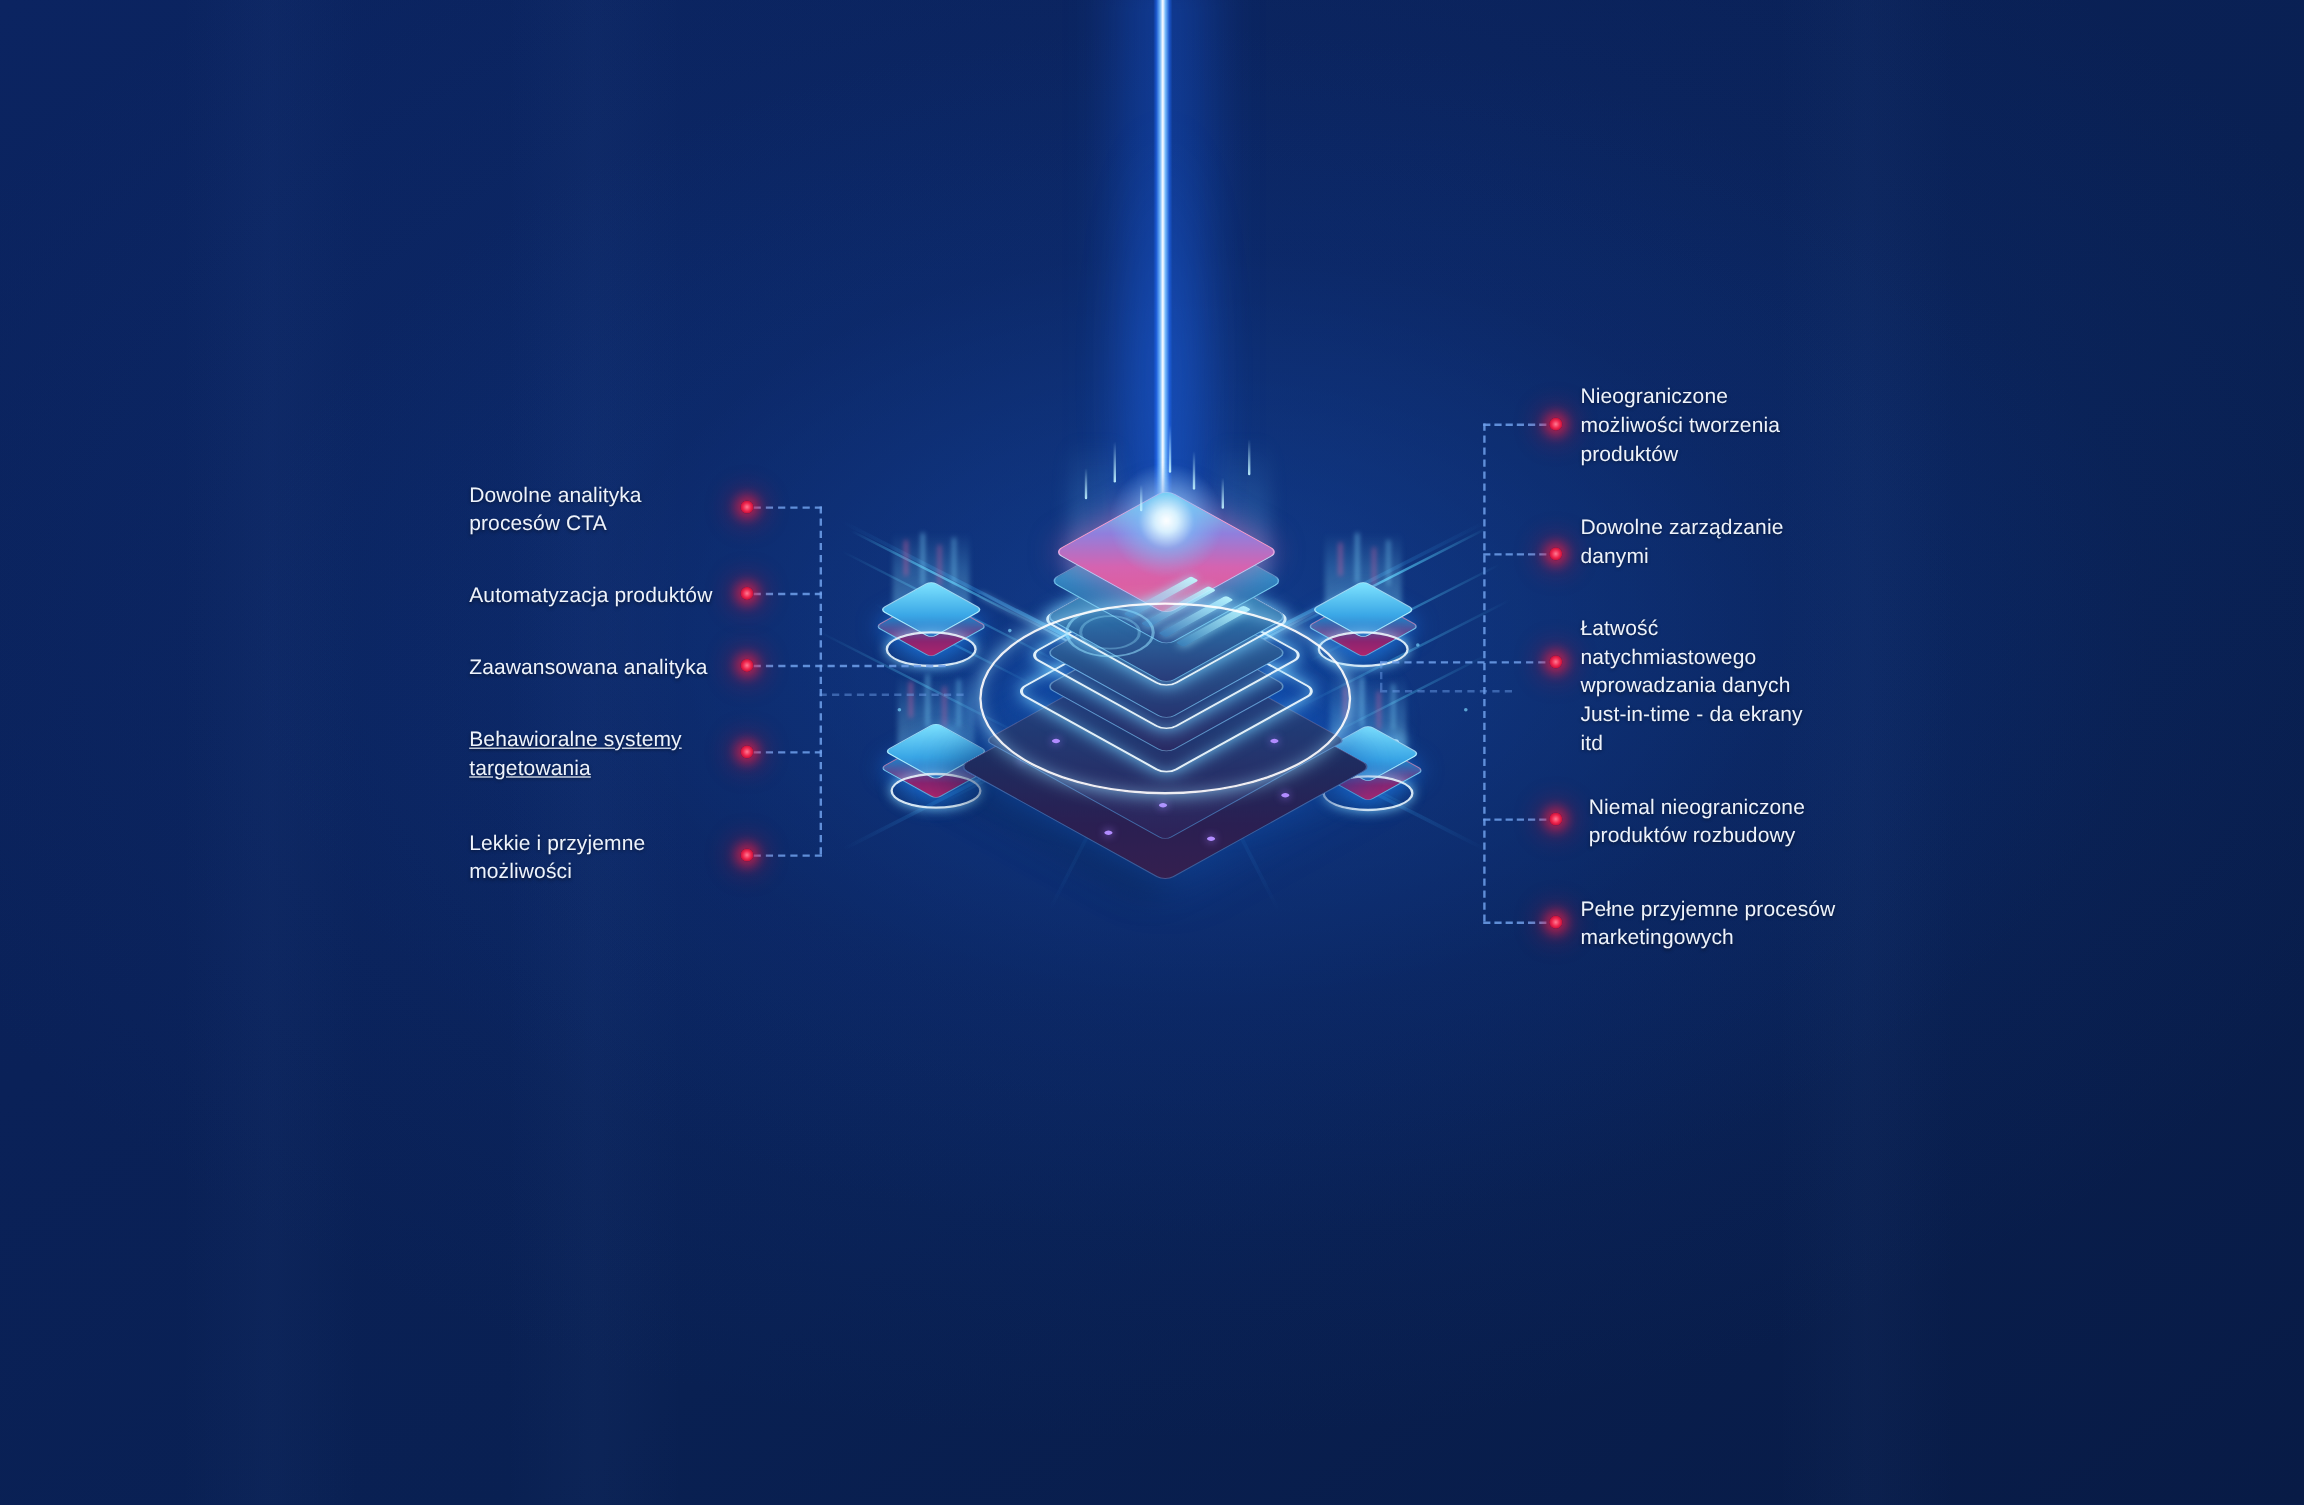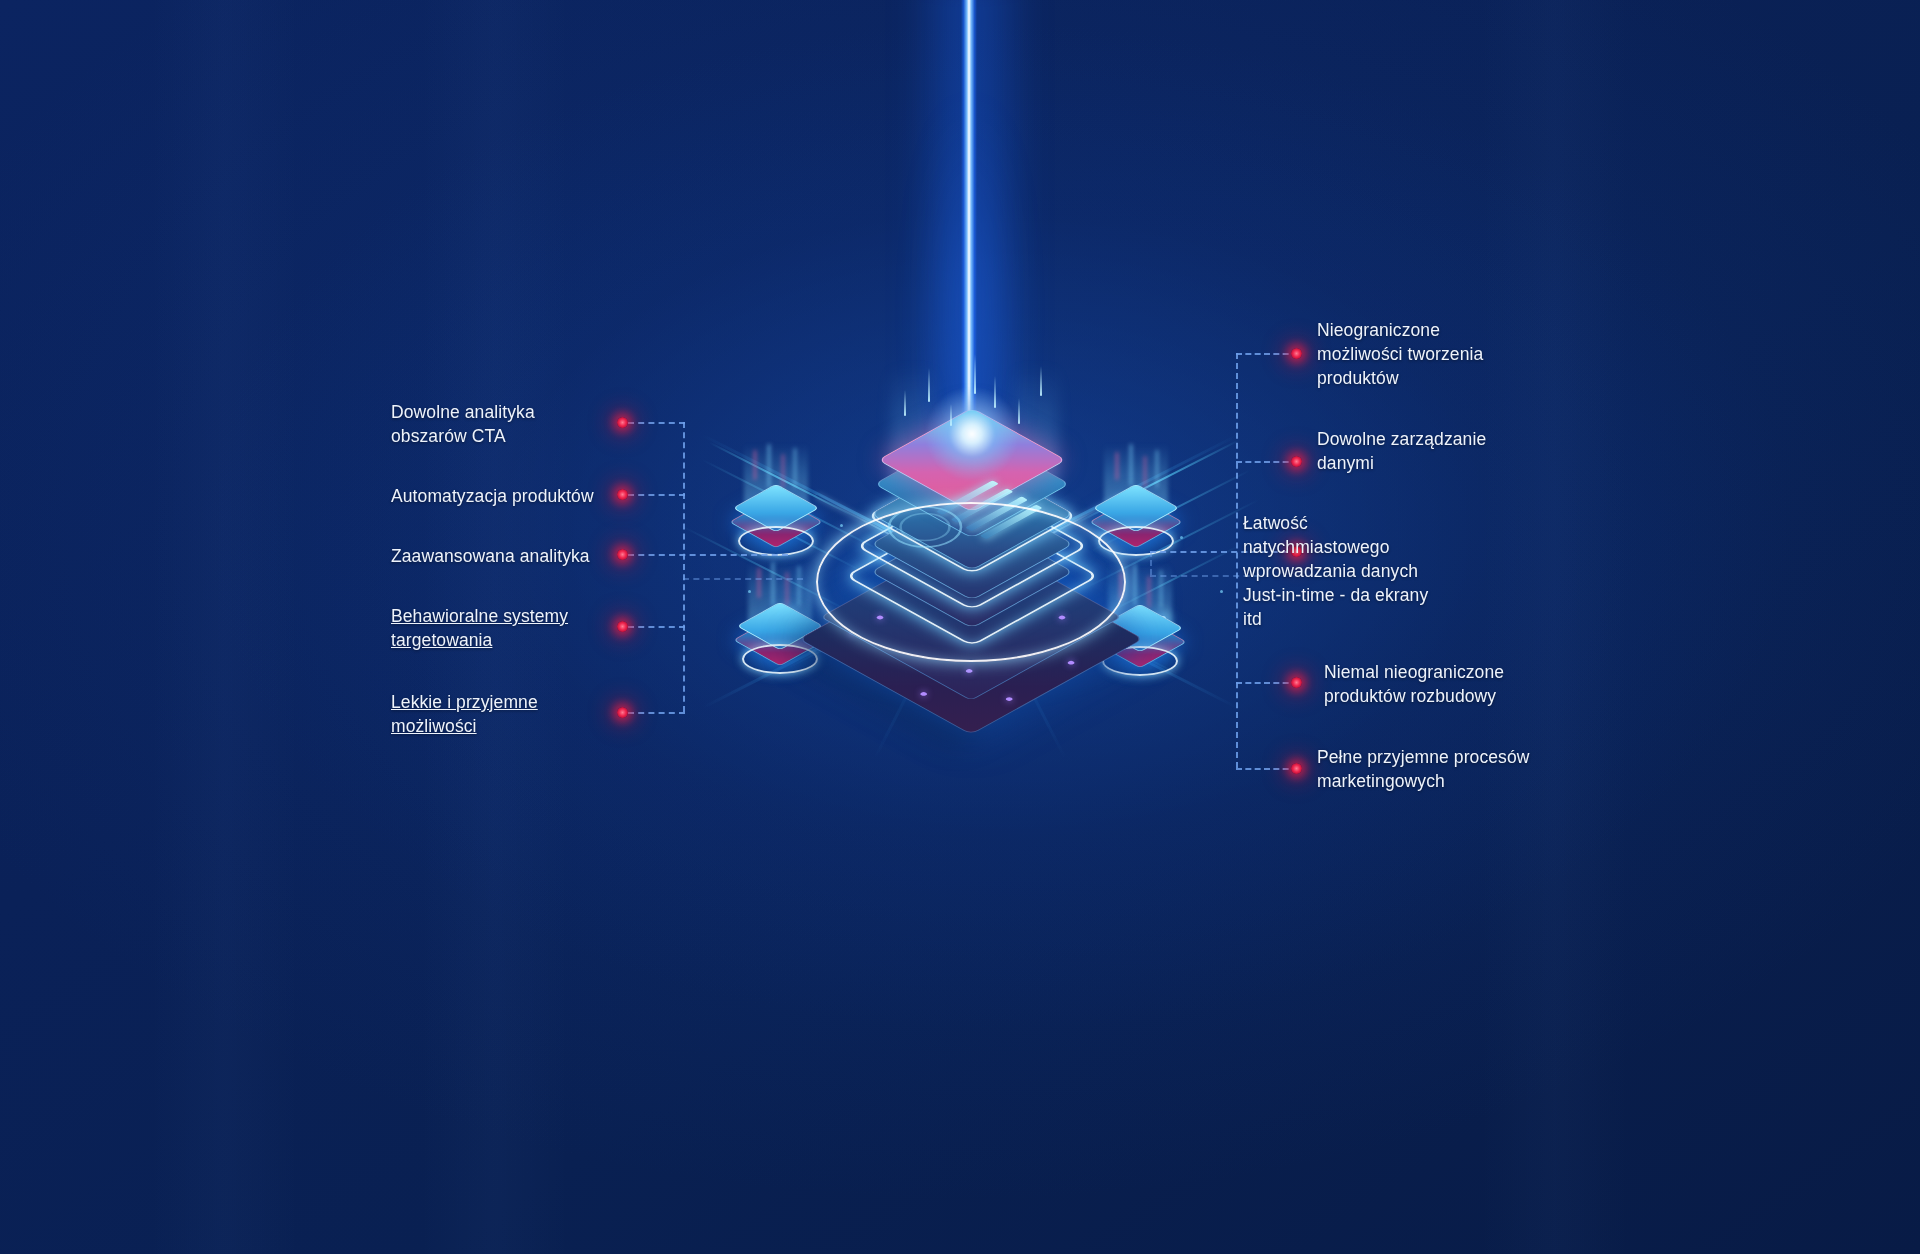--- a/index.html
+++ b/index.html
@@ -345,47 +345,47 @@
 
   <div class="node" style="left:1291px; top:348px;"></div>
   <div class="node" style="left:1291px; top:456px;"></div>
   <div class="node" style="left:1291px; top:546px;"></div>
   <div class="node" style="left:1291px; top:677px;"></div>
   <div class="node" style="left:1291px; top:763px;"></div>
 </div>
 
 <div class="label left" style="left:391px; top:400px; width:240px;">
   <div>Dowolne analityka</div>
-  <div>obszarów CTA</div>
+  <div>procesów CTA</div>
 </div>
 <div class="label left" style="left:391px; top:484px; width:250px;">
   <div>Automatyzacja produktów</div>
 </div>
 <div class="label left" style="left:391px; top:544px; width:250px;">
   <div>Zaawansowana analityka</div>
 </div>
 <div class="label left" style="left:391px; top:604px; width:240px;text-decoration:underline;">
   <div>Behawioralne systemy</div>
   <div>targetowania</div>
 </div>
-<div class="label left" style="left:391px; top:690px; width:240px;text-decoration:underline;">
+<div class="label left" style="left:391px; top:690px; width:240px;">
   <div>Lekkie i przyjemne</div>
   <div>możliwości</div>
 </div>
 
 <div class="label right" style="left:1317px; top:318px; width:280px;">
   <div>Nieograniczone</div>
   <div>możliwości tworzenia</div>
   <div>produktów</div>
 </div>
 <div class="label right" style="left:1317px; top:427px; width:280px;">
   <div>Dowolne zarządzanie</div>
   <div>danymi</div>
 </div>
-<div class="label right" style="left:1243px; top:511px; width:290px;">
+<div class="label right" style="left:1317px; top:511px; width:290px;">
   <div>Łatwość</div>
   <div>natychmiastowego</div>
   <div>wprowadzania danych</div>
   <div>Just-in-time - da ekrany</div>
   <div>itd</div>
 </div>
 <div class="label right" style="left:1324px; top:660px; width:290px;">
   <div>Niemal nieograniczone</div>
   <div>produktów rozbudowy</div>
 </div>

